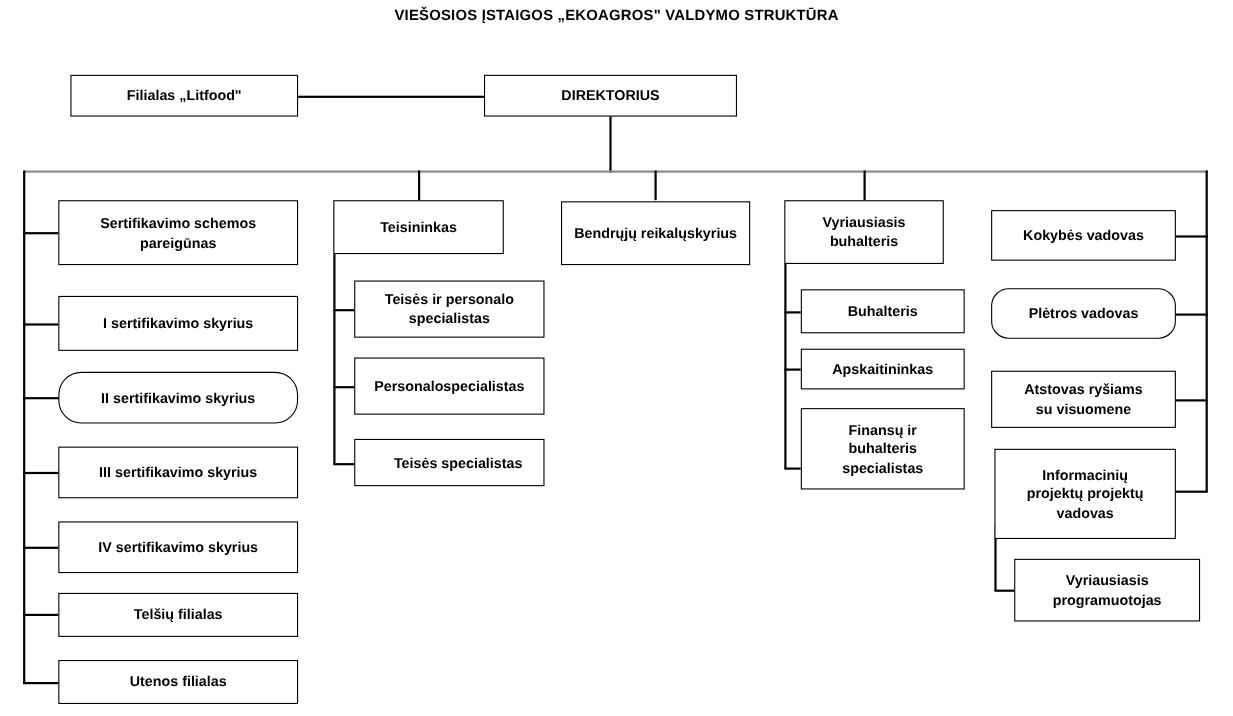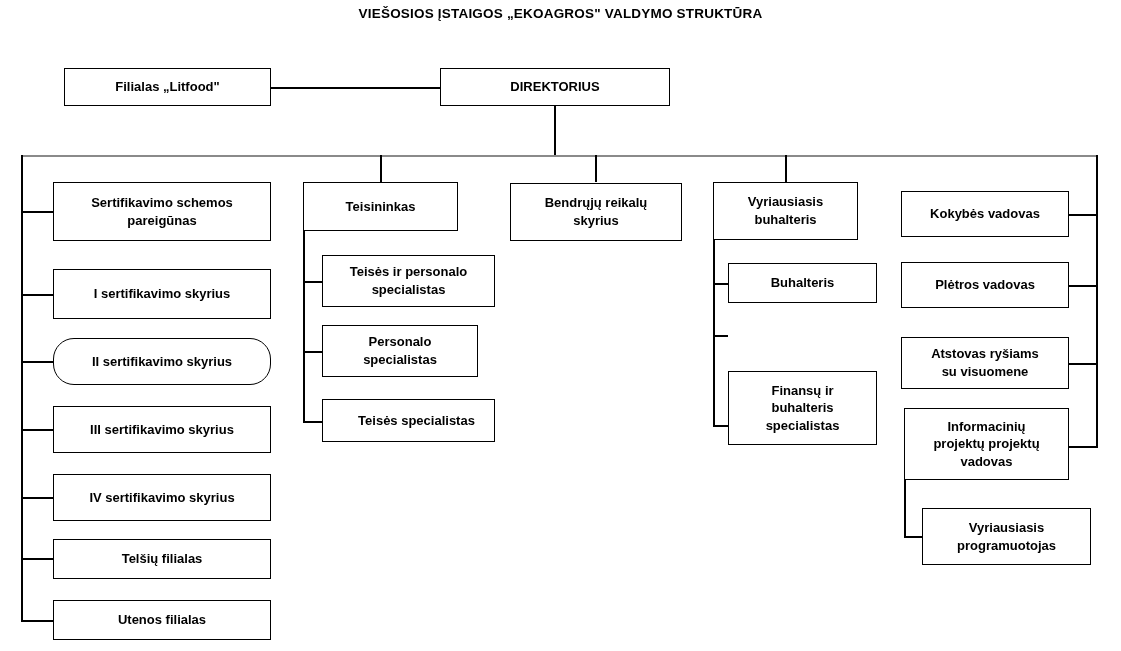--- a/index.html
+++ b/index.html
@@ -142,64 +142,67 @@
 
   <div class="node" style="left:303px; top:182px; width:155px; height:49px;">
     <span>Teisininkas</span>
   </div>
 
   <div class="node" style="left:322px; top:255px; width:173px; height:52px; flex-direction:column;">
     <span>Teisės ir personalo</span>
     <span>specialistas</span>
   </div>
 
-  <div class="node" style="left:322px; top:325px; width:156px; height:52px; flex-direction:column;">
+  <div class="node" style="left:322px; top:325px; width:173px; height:52px; flex-direction:row;">
     <span>Personalo</span>
     <span>specialistas</span>
   </div>
 
   <div class="node" style="left:322px; top:399px; width:173px; height:43px;padding-left:20px;">
     <span>Teisės specialistas</span>
   </div>
 
-  <div class="node" style="left:510px; top:183px; width:172px; height:58px; flex-direction:column;">
+  <div class="node" style="left:510px; top:183px; width:172px; height:58px; ">
     <span>Bendrųjų reikalų</span>
     <span>skyrius</span>
   </div>
 
   <div class="node" style="left:713px; top:182px; width:145px; height:58px; flex-direction:column;">
     <span>Vyriausiasis</span>
     <span>buhalteris</span>
   </div>
 
   <div class="node" style="left:728px; top:263px; width:149px; height:40px;">
     <span>Buhalteris</span>
   </div>
 
+  <div class="node" style="left:728px; top:317px; width:149px; height:37px;">
+    <span>Apskaitininkas</span>
+  </div>
 
   <div class="node" style="left:728px; top:371px; width:149px; height:74px; flex-direction:column;">
     <span>Finansų ir</span>
     <span>buhalteris</span>
     <span>specialistas</span>
   </div>
 
   <div class="node" style="left:901px; top:191px; width:168px; height:46px;">
     <span>Kokybės vadovas</span>
   </div>
 
-  <div class="node" style="left:901px; top:262px; width:168px; height:46px;">
+  <div class="node" style="left:901px; top:262px; width:168px; height:46px;border-radius:16px;">
     <span>Plėtros vadovas</span>
   </div>
 
   <div class="node" style="left:901px; top:337px; width:168px; height:52px; flex-direction:column;">
     <span>Atstovas ryšiams</span>
     <span>su visuomene</span>
   </div>
 
-  <div class="node" style="left:904px; top:408px; width:165px; height:72px; flex-direction:column;">
+  <div class="node" style="left:904px; top:408px; width:165px; height:82px; flex-direction:column;">
     <span>Informacinių</span>
     <span>projektų projektų</span>
     <span>vadovas</span>
   </div>
 
   <div class="node" style="left:922px; top:508px; width:169px; height:57px; flex-direction:column;">
     <span>Vyriausiasis</span>
     <span>programuotojas</span>
   </div>
 

